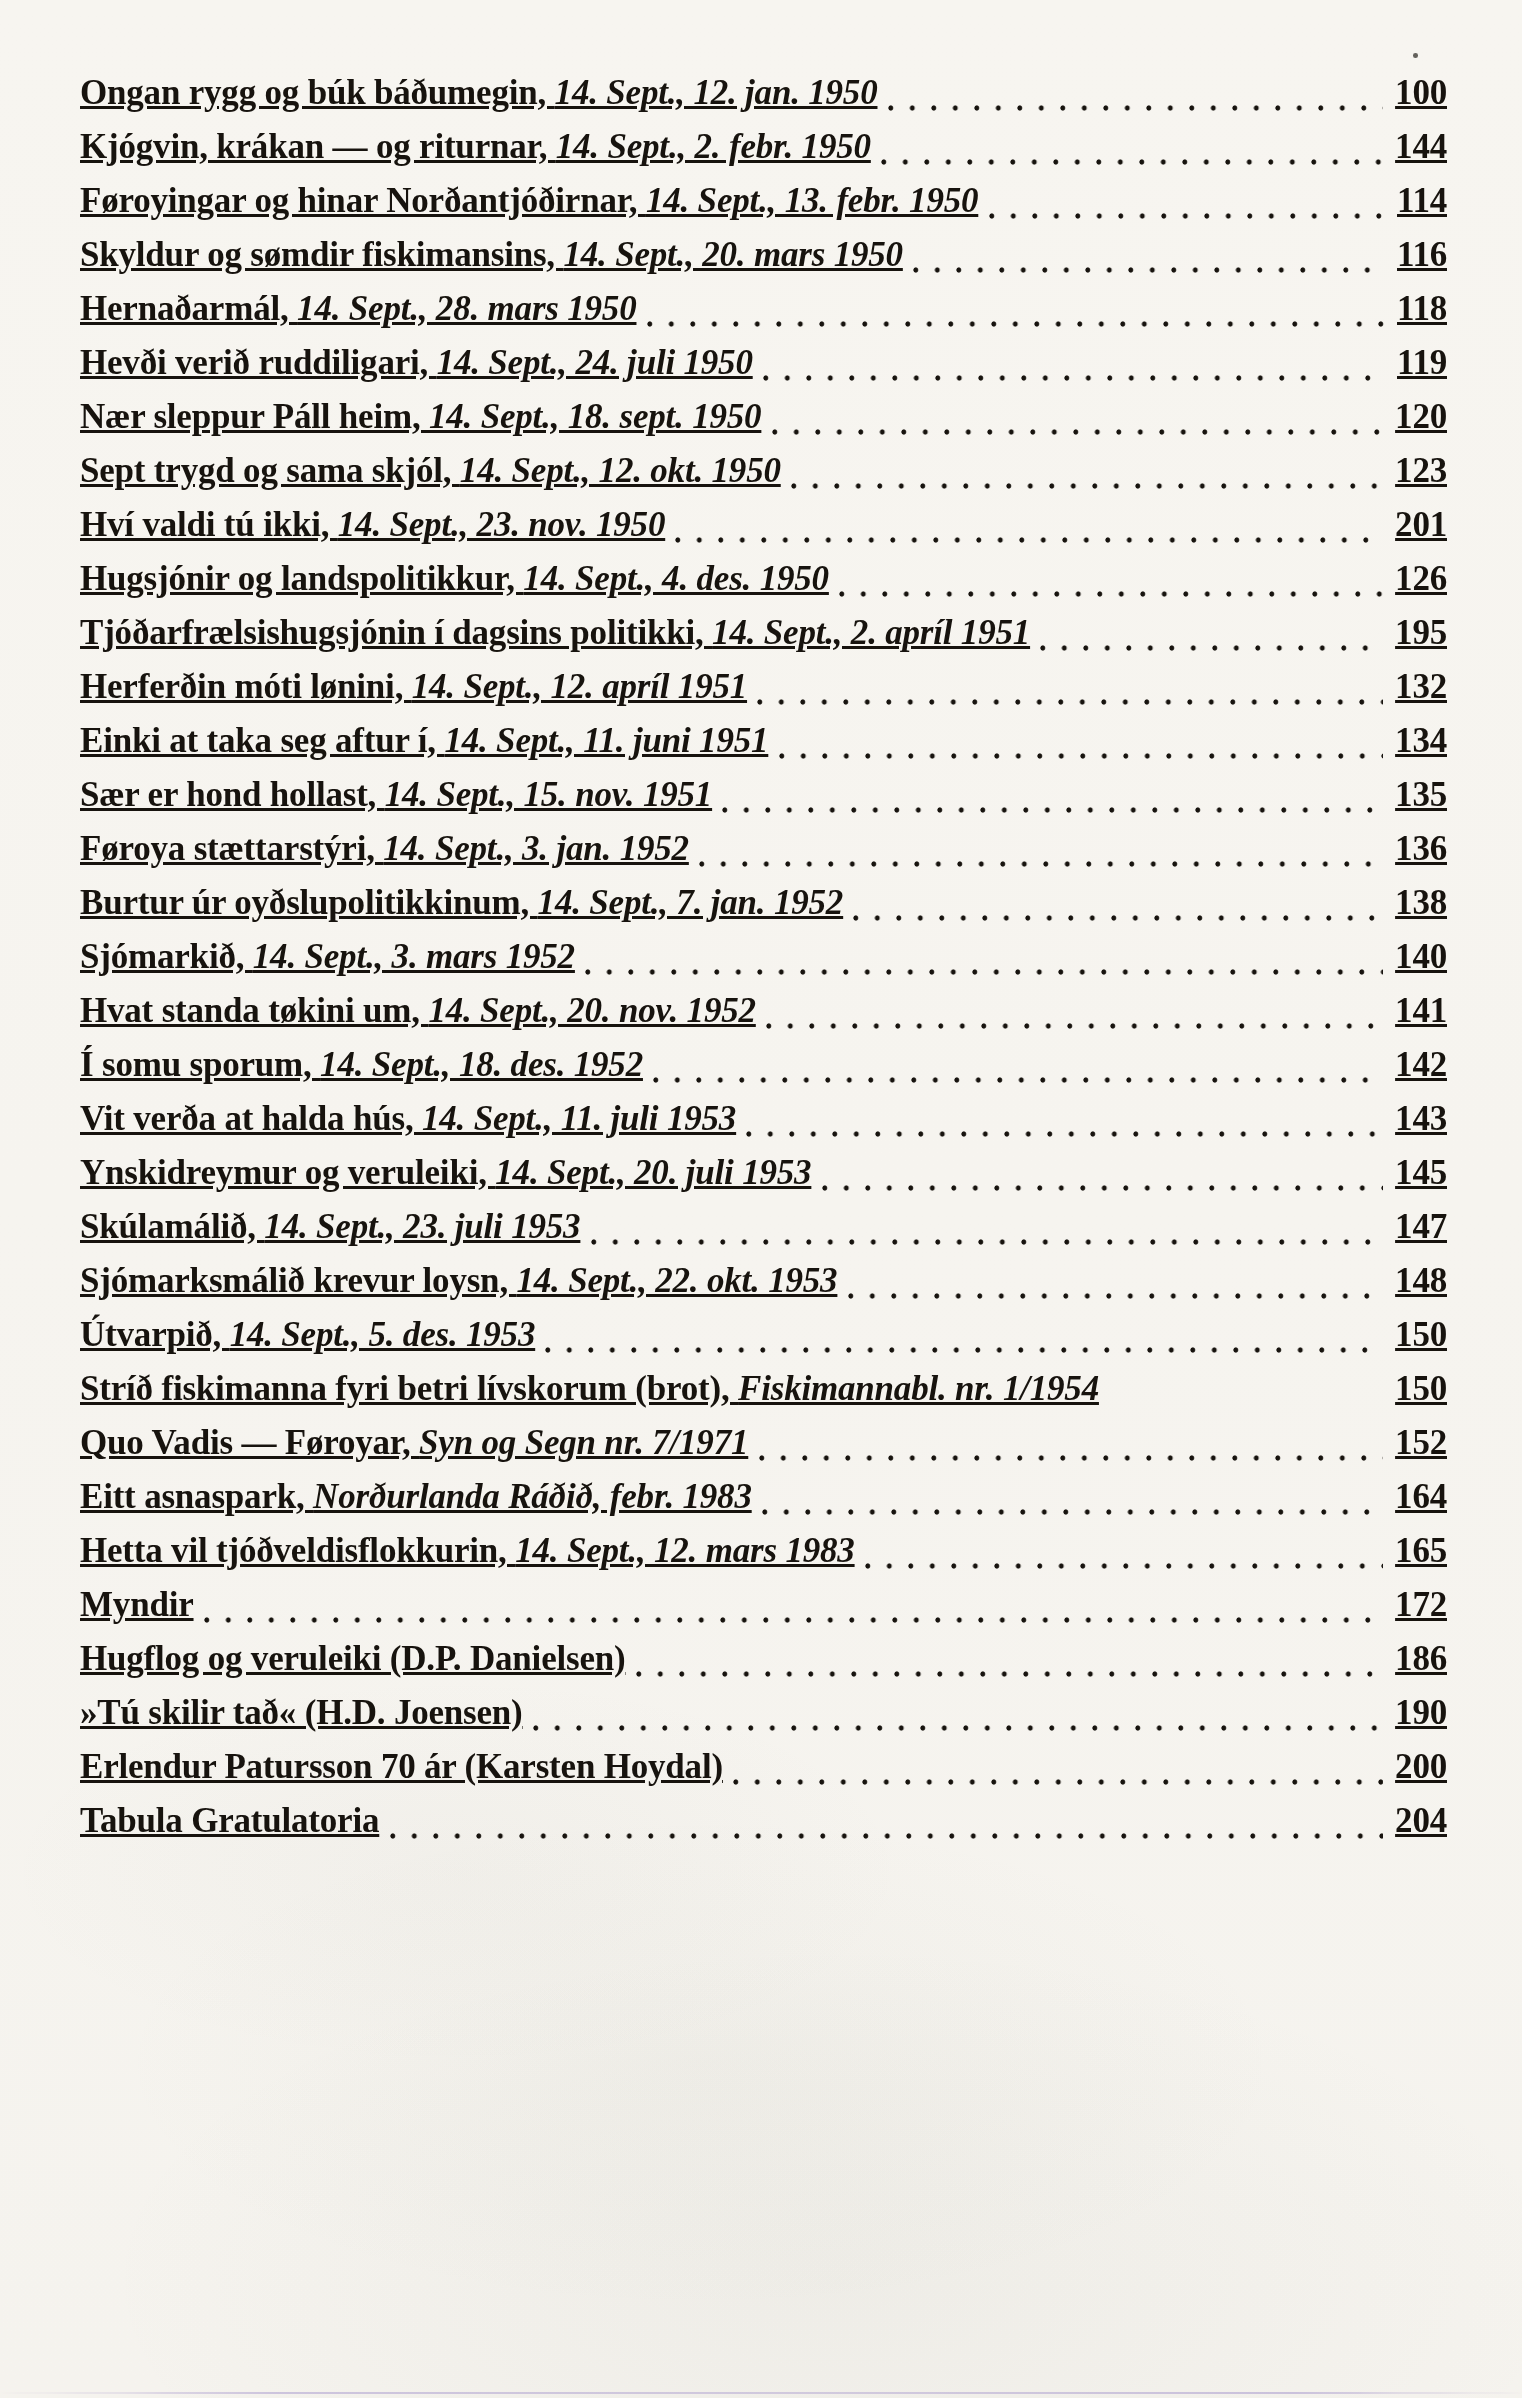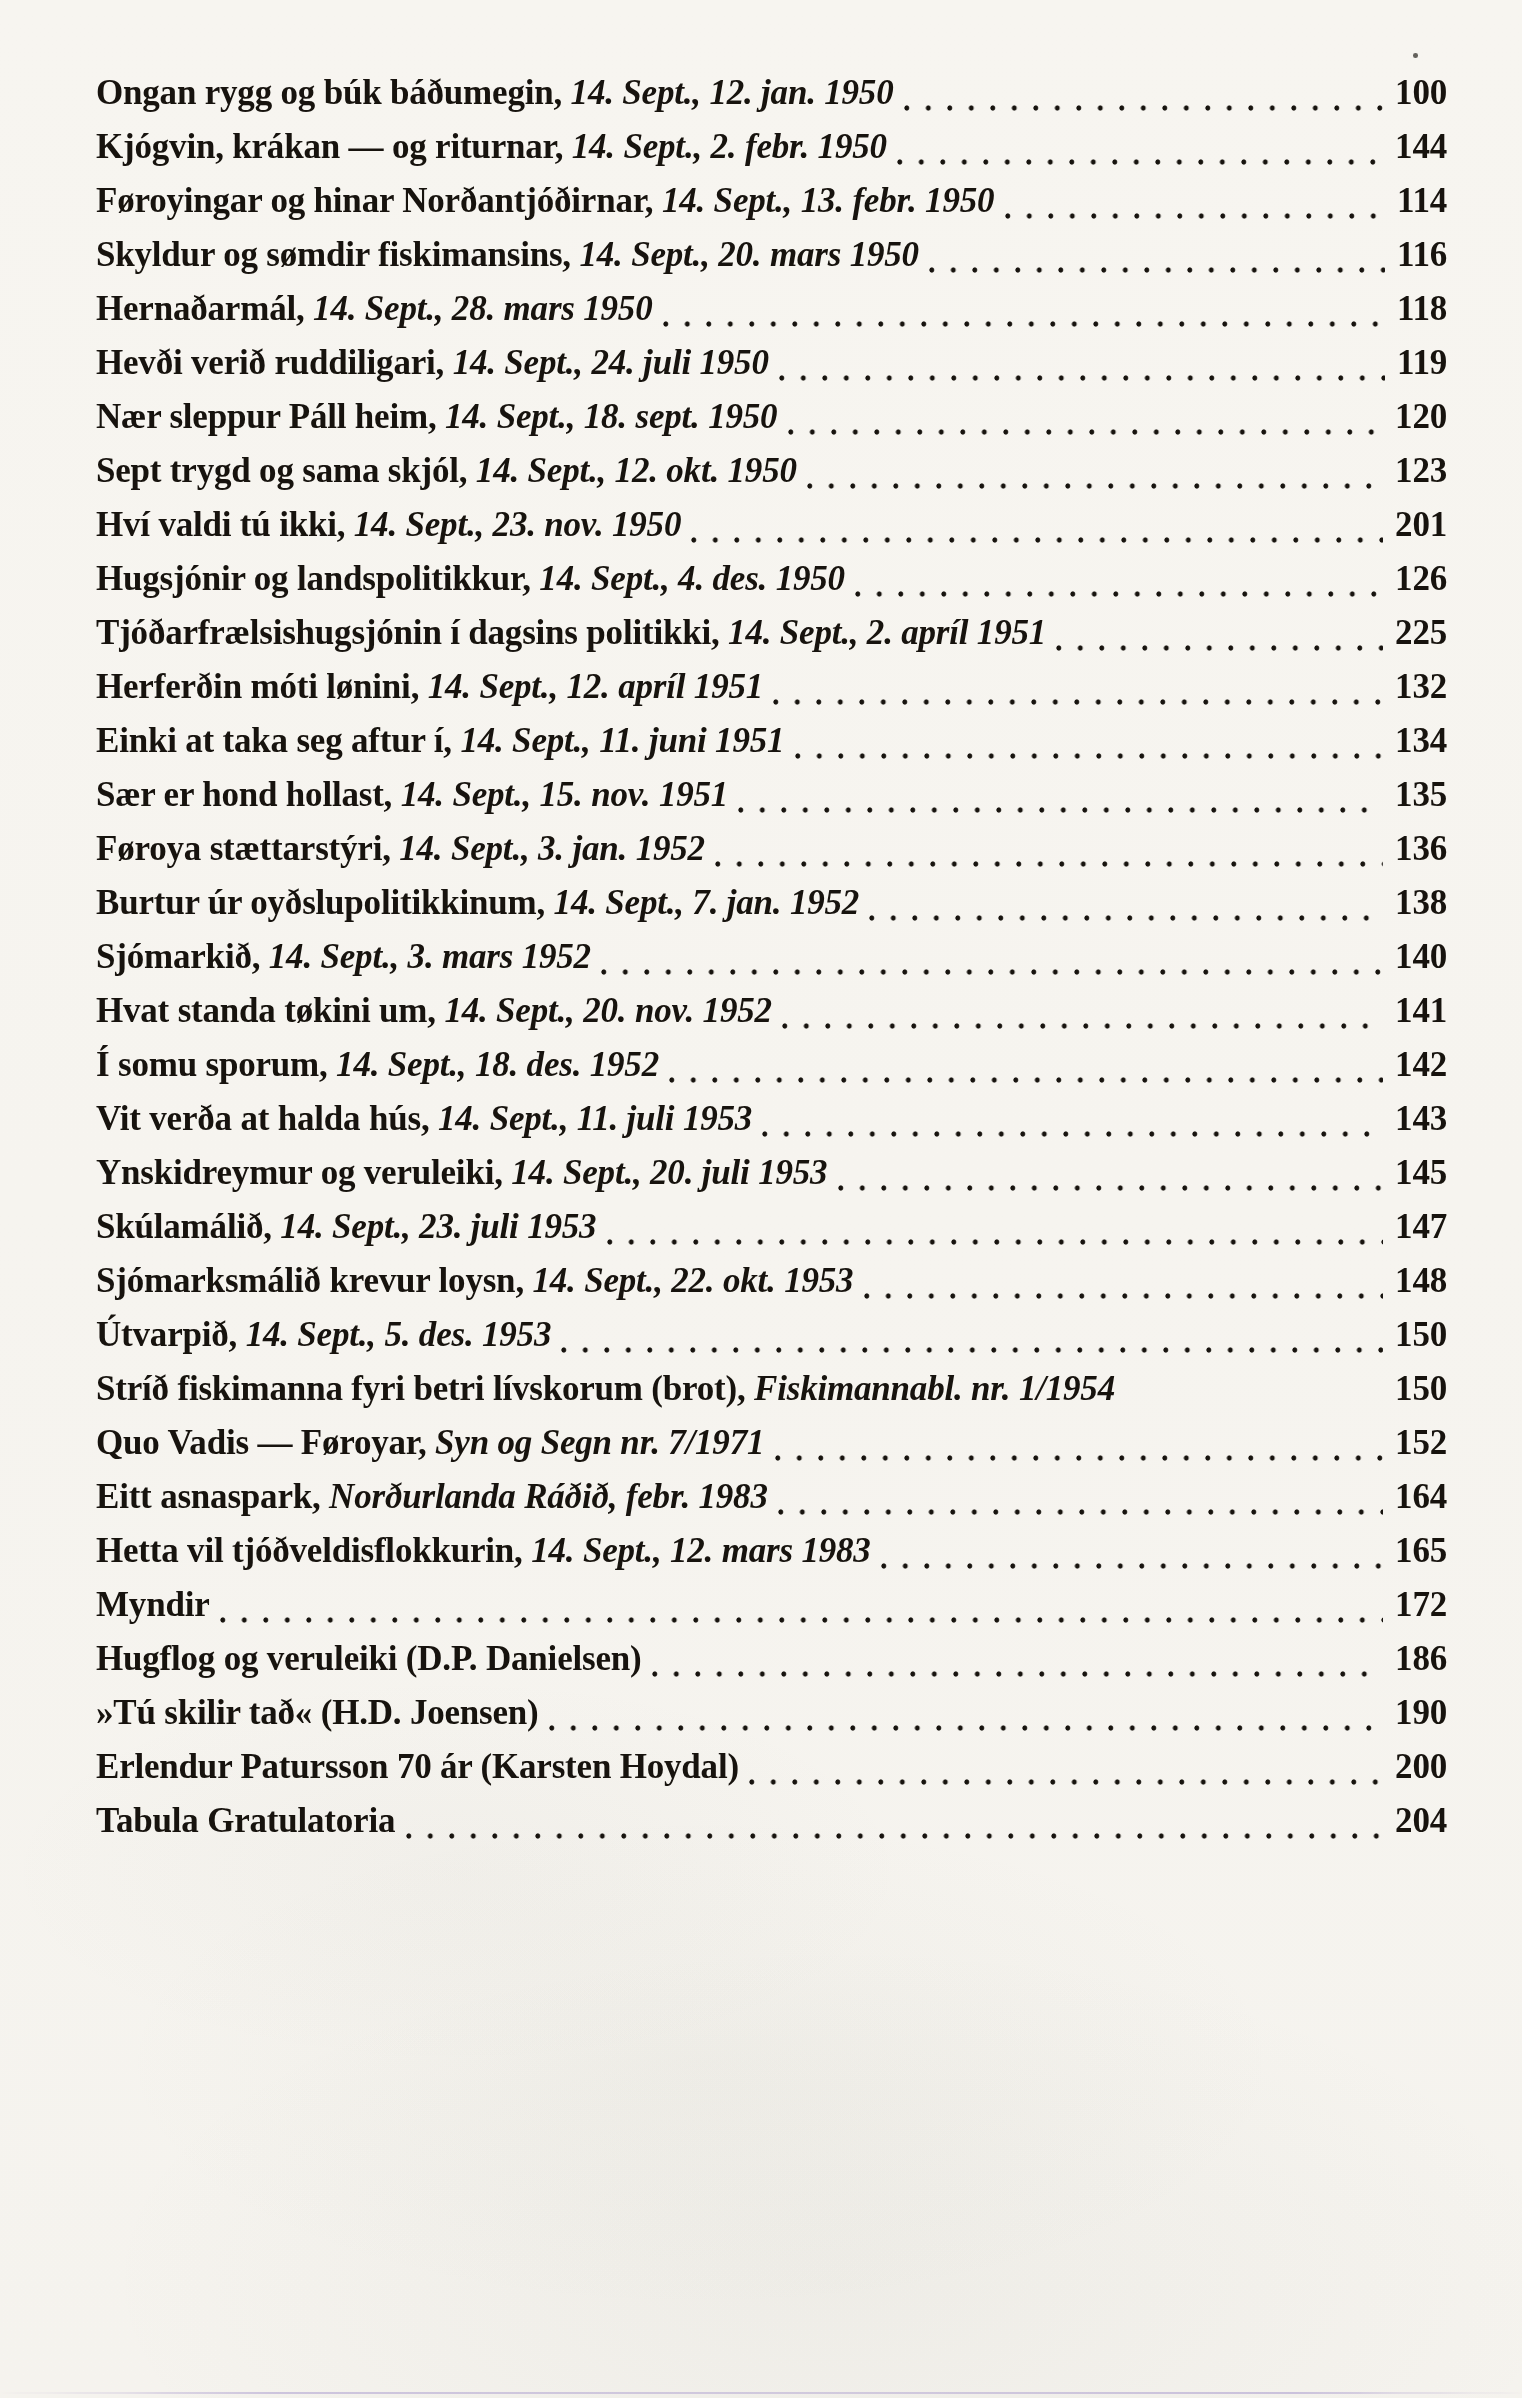--- a/index.html
+++ b/index.html
@@ -14,22 +14,22 @@
     position: relative;
     width: 1522px; height: 2399px;
     background:
       radial-gradient(ellipse 843px 356px at 46% 86%, rgba(120,125,105,0.045), rgba(120,125,105,0) 70%),
       radial-gradient(ellipse 1031px 468px at 55% 95%, rgba(110,115,100,0.05), rgba(110,115,100,0) 72%),
       radial-gradient(ellipse 656px 281px at 30% 78%, rgba(120,120,110,0.035), rgba(120,120,110,0) 70%),
       linear-gradient(#f7f5f0, #f5f3ee);
   }
   .toc {
     position: absolute;
-    left: 96px; right: 75px; top: 66px;
-    list-style: none; margin: 0; padding: 0;
+    left: 80px; right: 75px; top: 66px;
+    list-style: none; margin: 0; padding: 0; text-decoration: underline;
   }
   .row {
     display: flex;
     align-items: baseline;
     height: 54px;
     line-height: 54px;
     font-size: 35px;
     font-weight: bold;
     letter-spacing: -0.2px;
     white-space: nowrap;
@@ -126,21 +126,21 @@
         <span class="pagenum">201</span>
       </li>
       <li class="row">
         <span><span class="roman">Hugsjónir og landspolitikkur, </span><span class="ital">14. Sept., 4. des. 1950</span></span>
         <span class="leader"></span>
         <span class="pagenum">126</span>
       </li>
       <li class="row">
         <span><span class="roman">Tjóðarfrælsishugsjónin í dagsins politikki, </span><span class="ital">14. Sept., 2. apríl 1951</span></span>
         <span class="leader"></span>
-        <span class="pagenum">225</span>
+        <span class="pagenum">195</span>
       </li>
       <li class="row">
         <span><span class="roman">Herferðin móti lønini, </span><span class="ital">14. Sept., 12. apríl 1951</span></span>
         <span class="leader"></span>
         <span class="pagenum">132</span>
       </li>
       <li class="row">
         <span><span class="roman">Einki at taka seg aftur í, </span><span class="ital">14. Sept., 11. juni 1951</span></span>
         <span class="leader"></span>
         <span class="pagenum">134</span>

